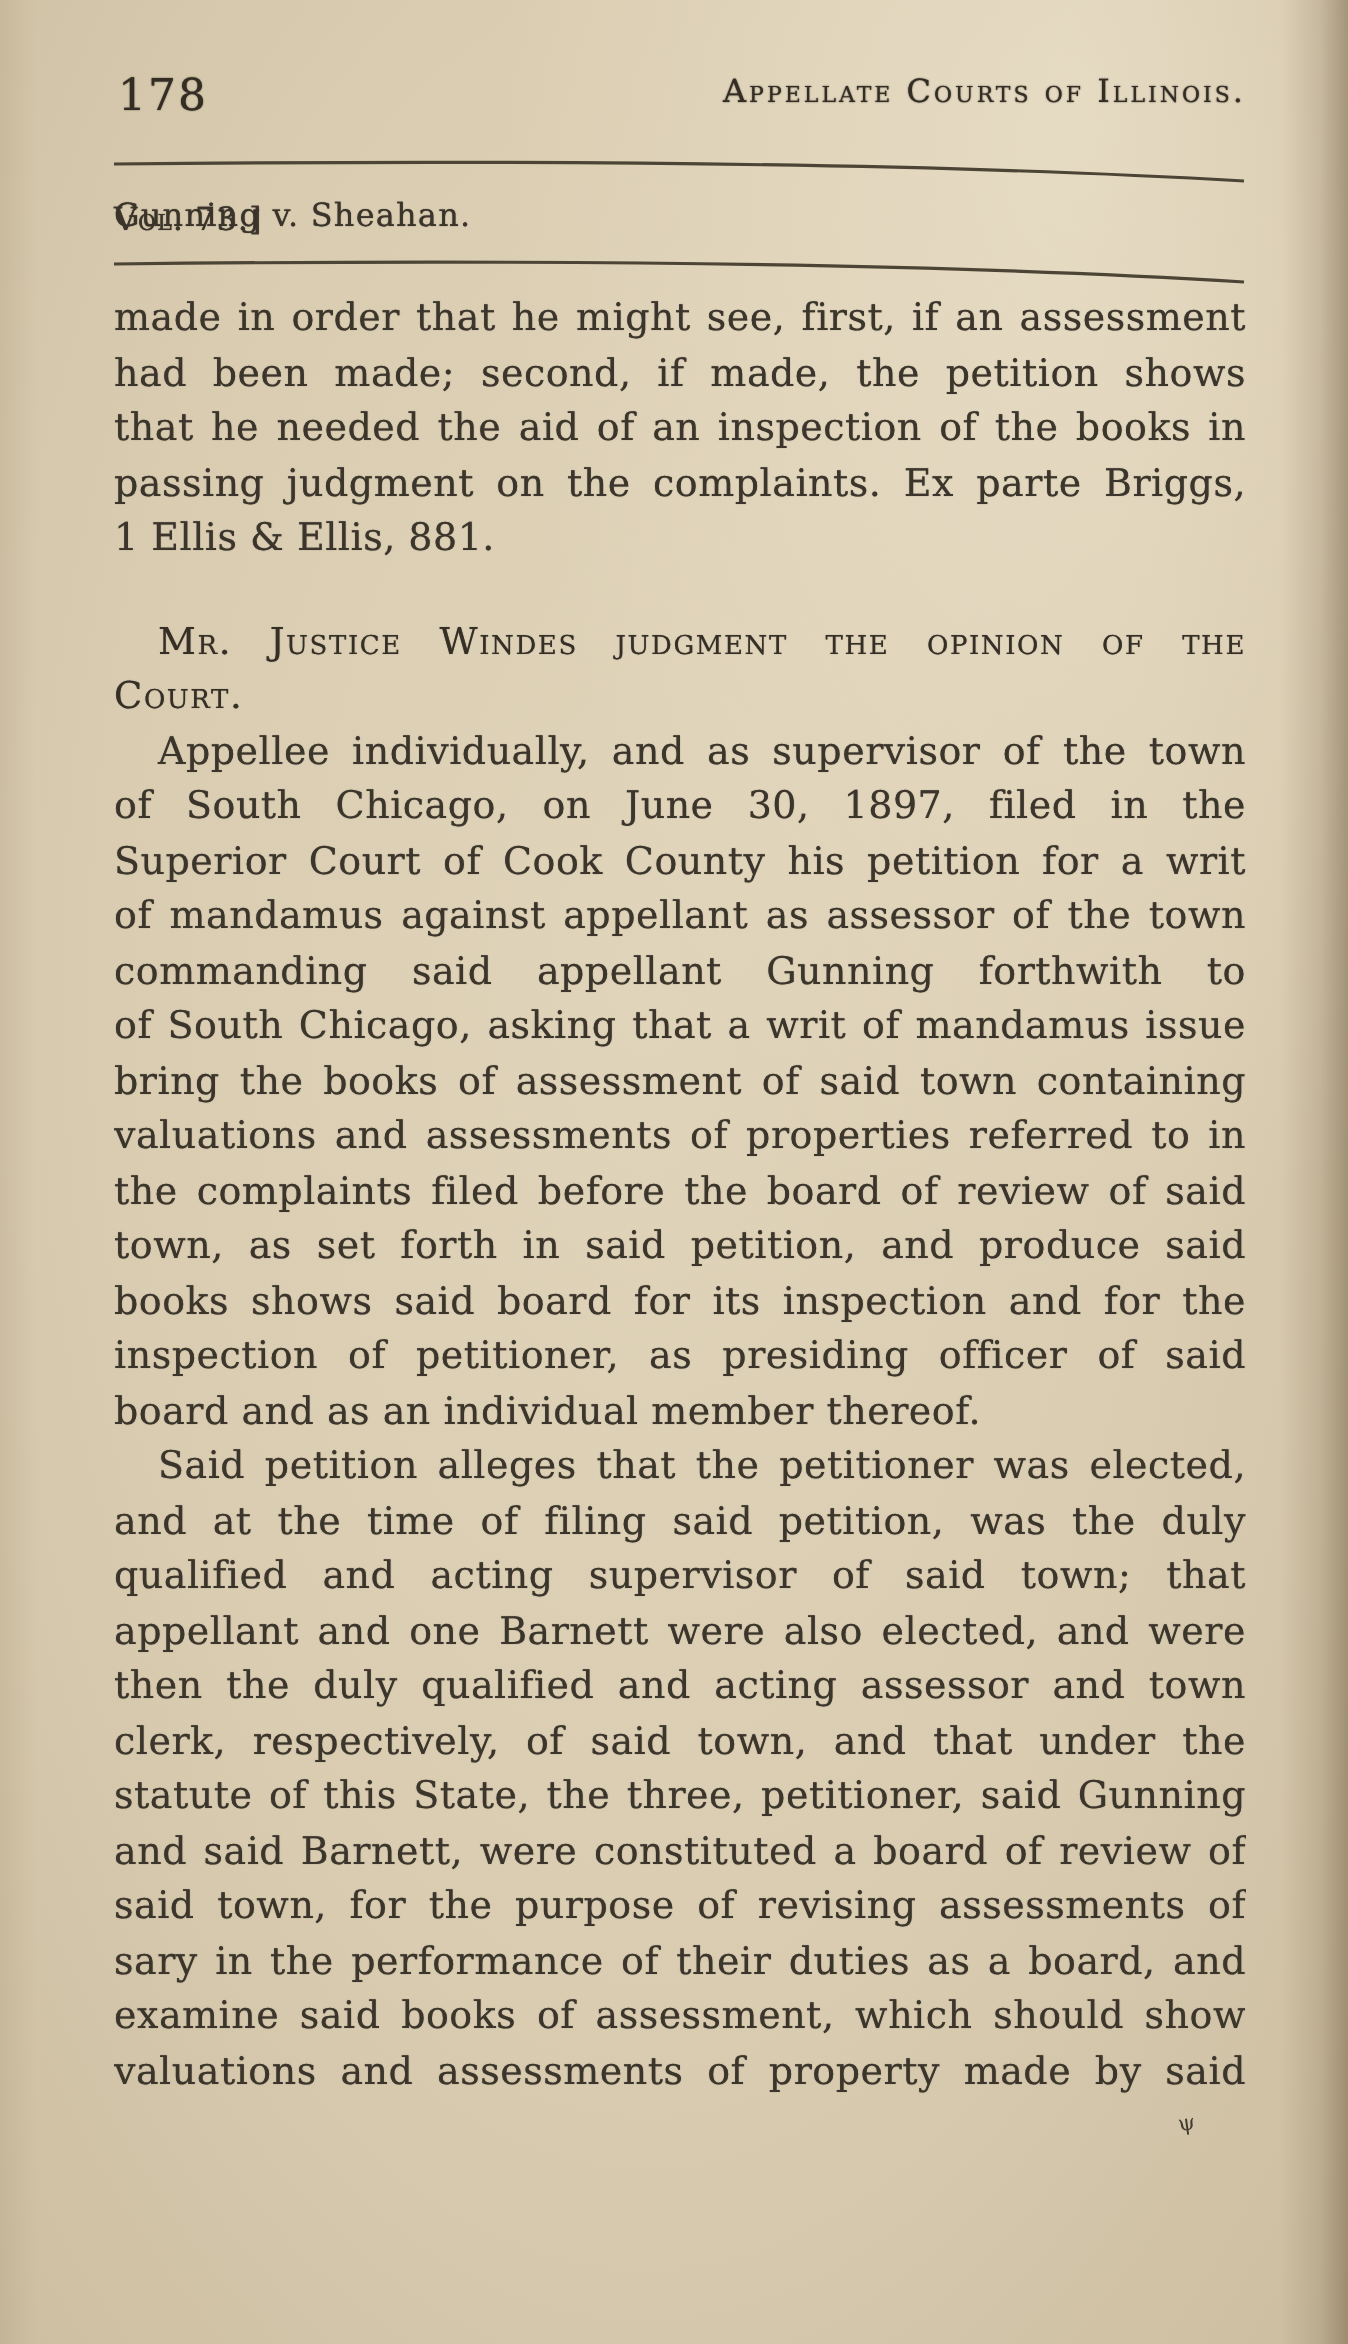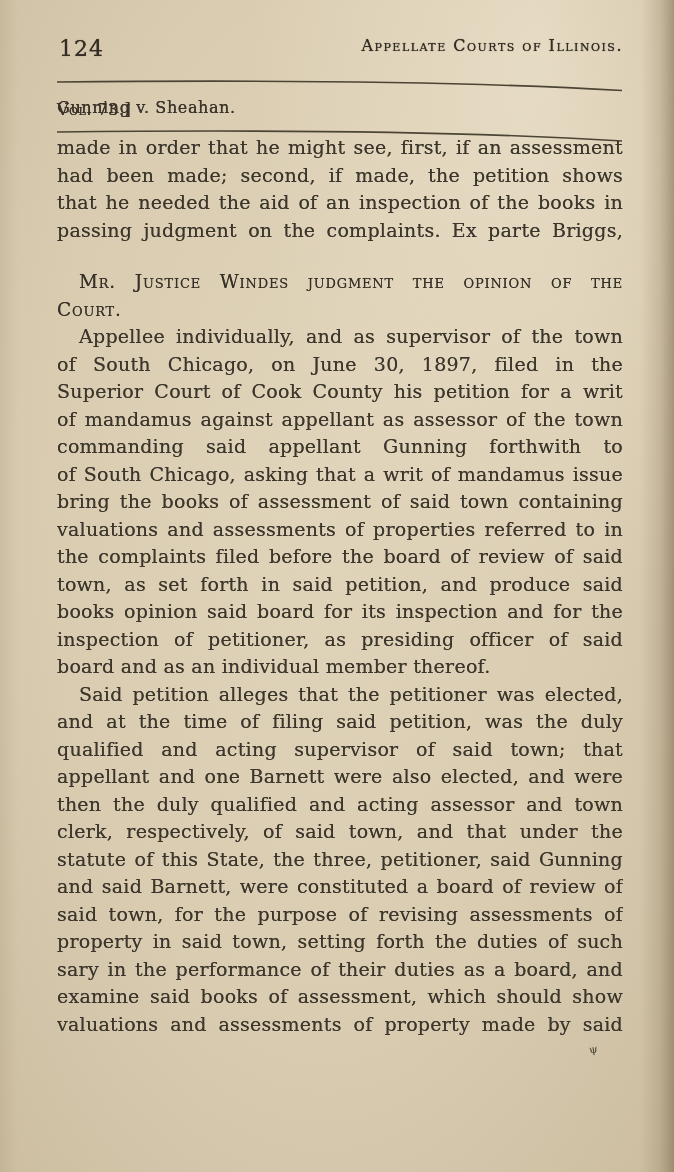--- a/index.html
+++ b/index.html
@@ -45,21 +45,21 @@
     font-size: 16px; letter-spacing: 0.5px;
     color: #3a342a; text-shadow: 0 0 0.5px currentColor;
   }
   .case-title {
     display: block; text-align: left;
     font-size: 16px; letter-spacing: 0.6px;
     color: #3a342a; text-shadow: 0 0 0.5px currentColor;
   }
 
   
-  .body-text { top: 134px; }
+  .body-text { top: 146px; }
   .para { margin: 0; }
   .line {
     height: 27.5px; line-height: 27.5px; overflow: hidden;
     font-size: 19px; letter-spacing: 0.25px;
     text-align: justify; text-align-last: justify;
     text-shadow: 0 0 0.45px rgba(59,53,43,0.75);
   }
   .line.flush-last { text-align-last: left; }
   .line.indent { text-indent: 22px; }
   .para.opinion-heading { margin-top: 24px; }
@@ -74,21 +74,21 @@
     font-size: 11px; color: #453e30;
     transform: rotate(-8deg);
   }
 </style>
 </head>
 <body>
 
 <div class="page">
 
   <div class="col header-row">
-    <span class="page-number">124</span>
+    <span class="page-number">178</span>
     <span class="running-head">Appellate Courts of Illinois.</span>
   </div>
 
   <svg class="rule rule-top" width="572" height="16" viewBox="0 0 572 16">
     <path d="M3,4 C 180,2.2 400,2.6 568,12.5"></path>
   </svg>
 
   <div class="col subheader">
     <span class="volume-label">Vol. 73.]</span>
     <span class="case-title">Gunning v. Sheahan.</span>
@@ -98,47 +98,47 @@
     <path d="M3,5 C 180,3 400,3.6 568,14"></path>
   </svg>
 
   <div class="col body-text">
     
     <div class="para continuation">
         <div class="line">made in order that he might see, first, if an assessment</div>
         <div class="line">had been made; second, if made, the petition shows</div>
         <div class="line">that he needed the aid of an inspection of the books in</div>
         <div class="line">passing judgment on the complaints. Ex parte Briggs,</div>
+        <div class="line flush-last">1 Ellis &amp; Ellis, 881.</div>
       </div><div class="para opinion-heading">
         <div class="line indent">Mr. Justice Windes judgment the opinion of the</div>
         <div class="line flush-last">Court.</div>
       </div><div class="para body">
         <div class="line indent">Appellee individually, and as supervisor of the town</div>
         <div class="line">of South Chicago, on June 30, 1897, filed in the</div>
         <div class="line">Superior Court of Cook County his petition for a writ</div>
         <div class="line">of mandamus against appellant as assessor of the town</div>
         <div class="line">commanding said appellant Gunning forthwith to</div>
         <div class="line">of South Chicago, asking that a writ of mandamus issue</div>
         <div class="line">bring the books of assessment of said town containing</div>
         <div class="line">valuations and assessments of properties referred to in</div>
         <div class="line">the complaints filed before the board of review of said</div>
         <div class="line">town, as set forth in said petition, and produce said</div>
-        <div class="line">books opinion said board for its inspection and for the</div>
+        <div class="line">books shows said board for its inspection and for the</div>
         <div class="line">inspection of petitioner, as presiding officer of said</div>
         <div class="line flush-last">board and as an individual member thereof.</div>
       </div><div class="para body">
         <div class="line indent">Said petition alleges that the petitioner was elected,</div>
         <div class="line">and at the time of filing said petition, was the duly</div>
         <div class="line">qualified and acting supervisor of said town; that</div>
         <div class="line">appellant and one Barnett were also elected, and were</div>
         <div class="line">then the duly qualified and acting assessor and town</div>
         <div class="line">clerk, respectively, of said town, and that under the</div>
         <div class="line">statute of this State, the three, petitioner, said Gunning</div>
         <div class="line">and said Barnett, were constituted a board of review of</div>
         <div class="line">said town, for the purpose of revising assessments of</div>
-        <div class="line">property in said town, setting forth the duties of such</div>
         <div class="line">sary in the performance of their duties as a board, and</div>
         <div class="line">examine said books of assessment, which should show</div>
         <div class="line">valuations and assessments of property made by said</div>
       </div><span class="printers-mark">ψ</span>
   </div>
 
 </div>
 
 </body></html>

